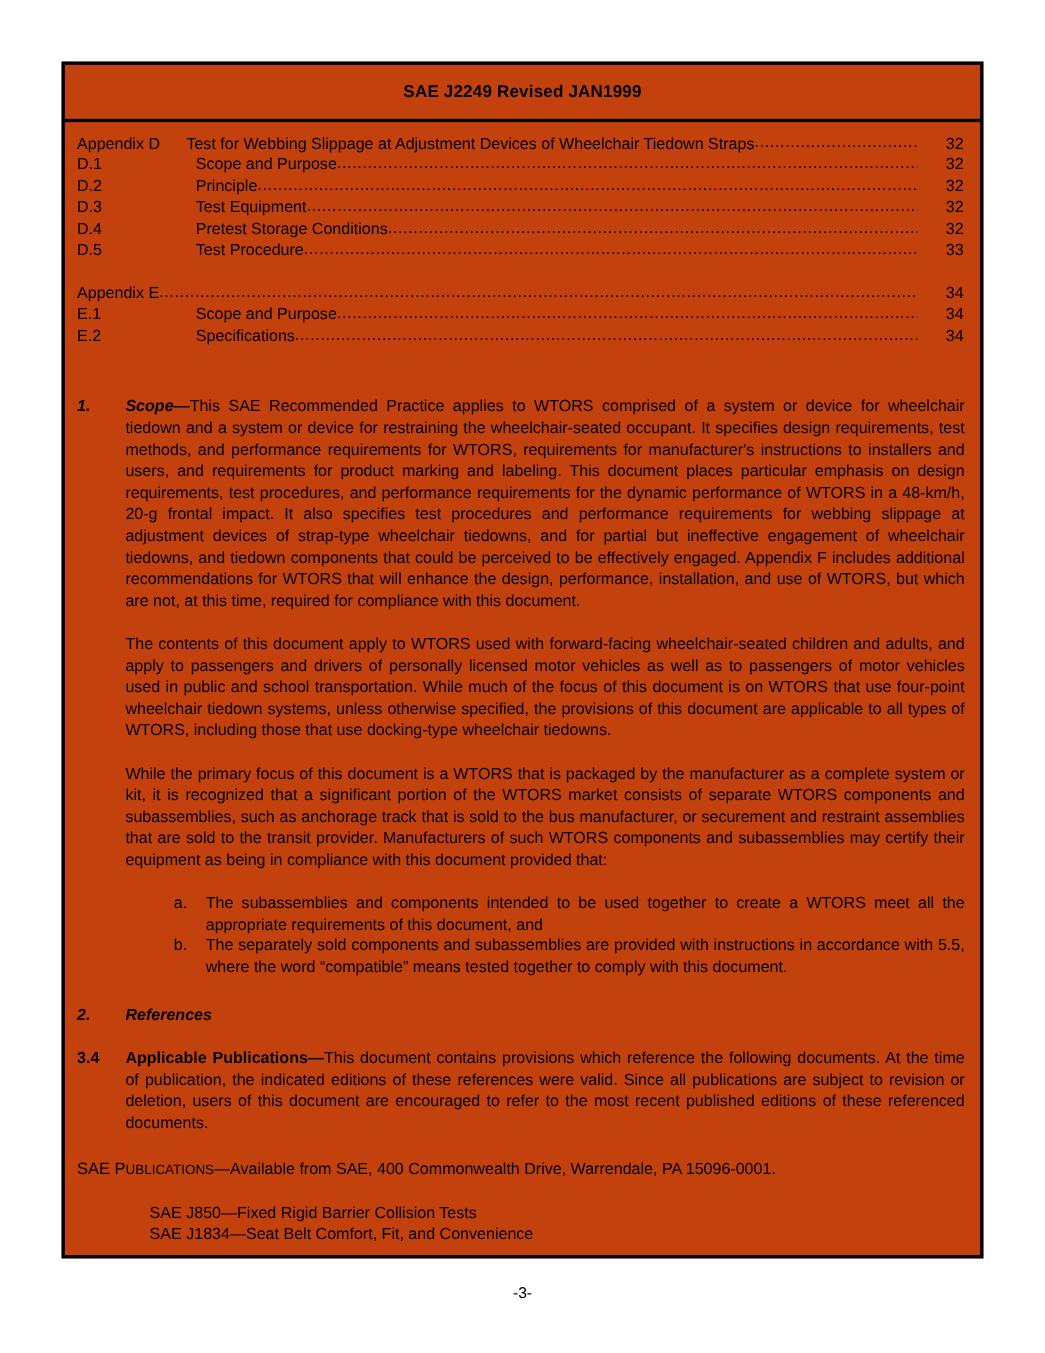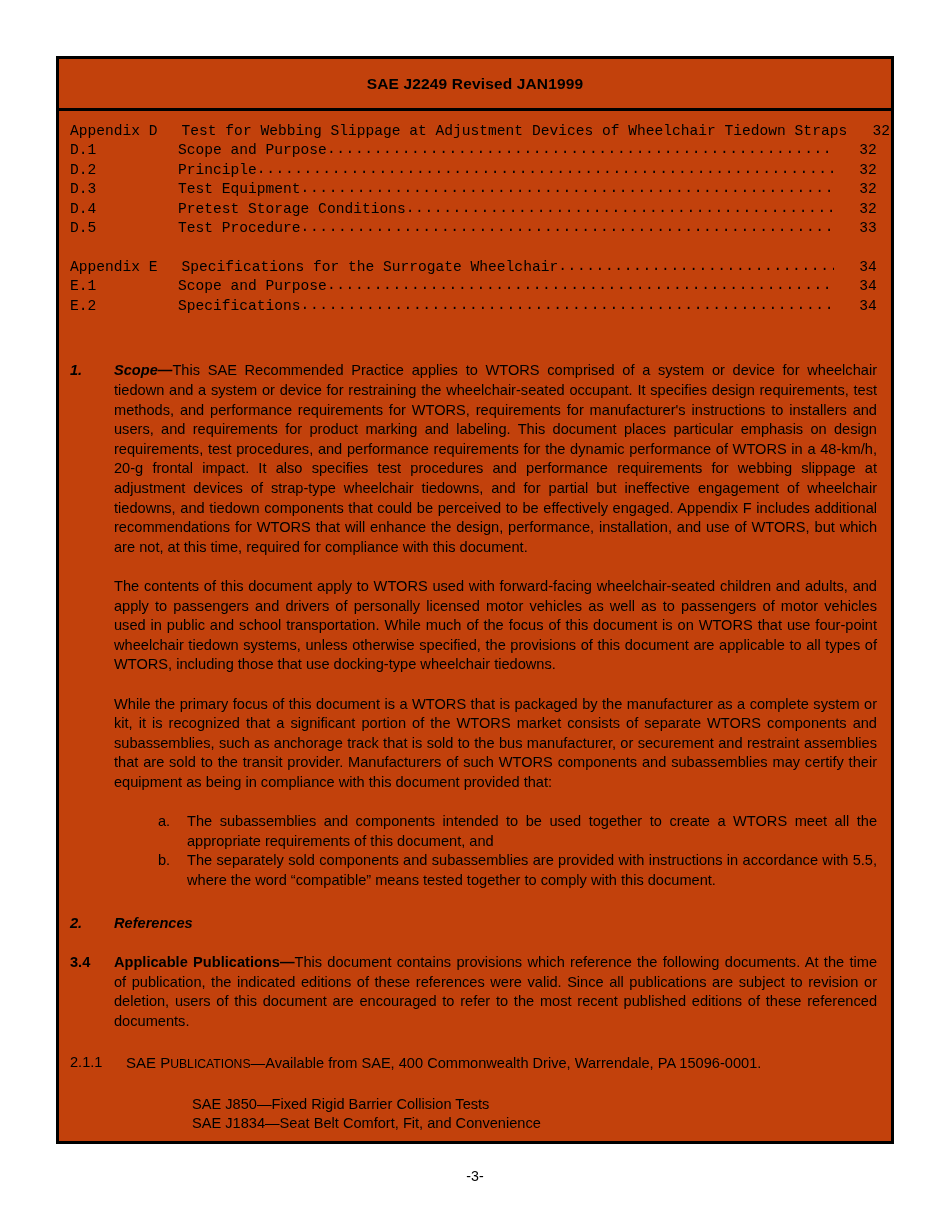--- a/index.html
+++ b/index.html
@@ -44,21 +44,20 @@
 
   .body-cell {
     box-sizing: border-box;
     padding: 11px 14px 0 11px;
   }
 
   
   .toc {
     font-size: 14.6px;
     line-height: 19.4px;
-    font-family: Liberation Mono, monospace;
   }
   .toc-row {
     display: flex;
     align-items: baseline;
     width: 100%;
     white-space: nowrap;
   }
   .toc-num {
     flex: 0 0 auto;
     width: 84px;
@@ -214,21 +213,20 @@
         <span class="toc-num">D.5</span>
         <span class="toc-title">Test Procedure </span>
         <span class="toc-leader"></span>
         <span class="toc-page">33</span>
       </div>
 
       <div class="toc-gap"></div>
 
       <div class="toc-row">
         <span class="toc-num wide">Appendix E</span>
-        <span class="toc-title">Specifications for the Surrogate Wheelchair</span>
         <span class="toc-leader"></span>
         <span class="toc-page">34</span>
       </div>
 
       <div class="toc-row">
         <span class="toc-num">E.1</span>
         <span class="toc-title">Scope and Purpose </span>
         <span class="toc-leader"></span>
         <span class="toc-page">34</span>
       </div>
@@ -277,21 +275,20 @@
     </div>
 
     <div class="sec-block" style="margin-top:19px;">
       <div class="sec-num plain">3.4</div>
       <div class="sec-body">
         <span class="lead-b">Applicable Publications—</span><span>This document contains provisions which reference the following documents.  At the time of publication, the indicated editions of these references were valid.  Since all publications are subject to revision or deletion, users of this document are encouraged to refer to the most recent published editions of these referenced documents.</span>
       </div>
     </div>
 
     <div class="sec-block" style="margin-top:22px;">
-      <div class="sec-num num211">2.1.1</div>
       <div class="sec-body nojust">
         <span class="sc-big">SAE P</span><span class="sc-small">UBLICATIONS</span><span>—Available from SAE, 400 Commonwealth Drive, Warrendale, PA 15096-0001.</span>
 
         <div class="ref-list">
           <div class="ref-line">SAE J850—Fixed Rigid Barrier Collision Tests</div>
           <div class="ref-line">SAE J1834—Seat Belt Comfort, Fit, and Convenience</div>
         </div>
       </div>
     </div>
 

